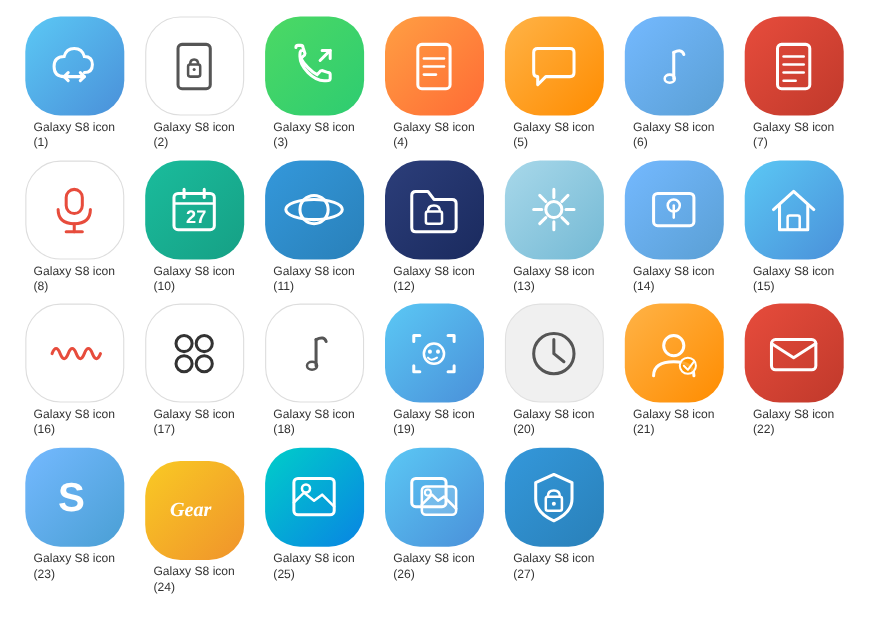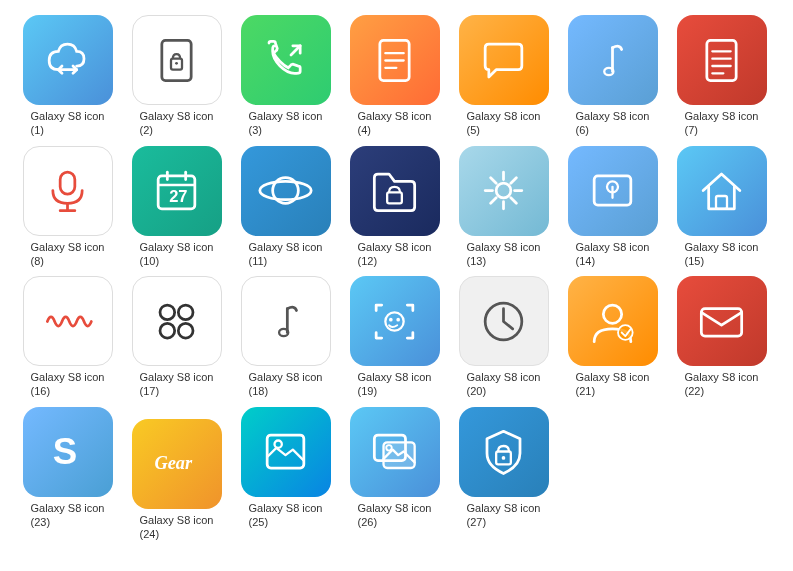--- a/index.html
+++ b/index.html
@@ -20,21 +20,21 @@
     }
     .icon-item {
       display: flex;
       flex-direction: column;
       align-items: center;
       width: 105px;
     }
     .icon-box {
       width: 90px;
       height: 90px;
-      border-radius: 16px;
+      border-radius: 32px;
       display: flex;
       align-items: center;
       justify-content: center;
       margin-bottom: 4px;
       position: relative;
       overflow: hidden;
     }
     .icon-label {
       font-size: 11px;
       color: #333;

